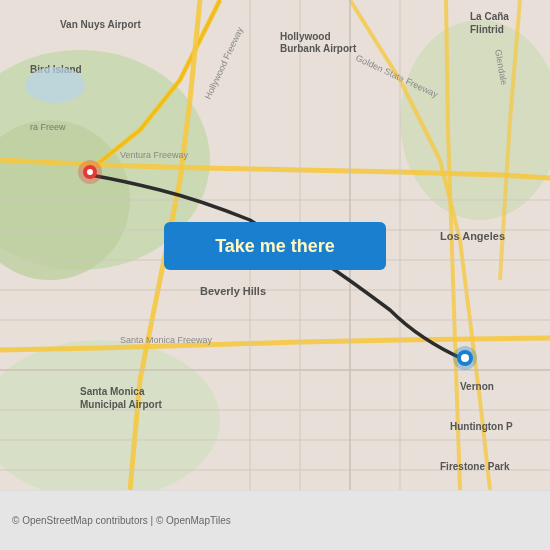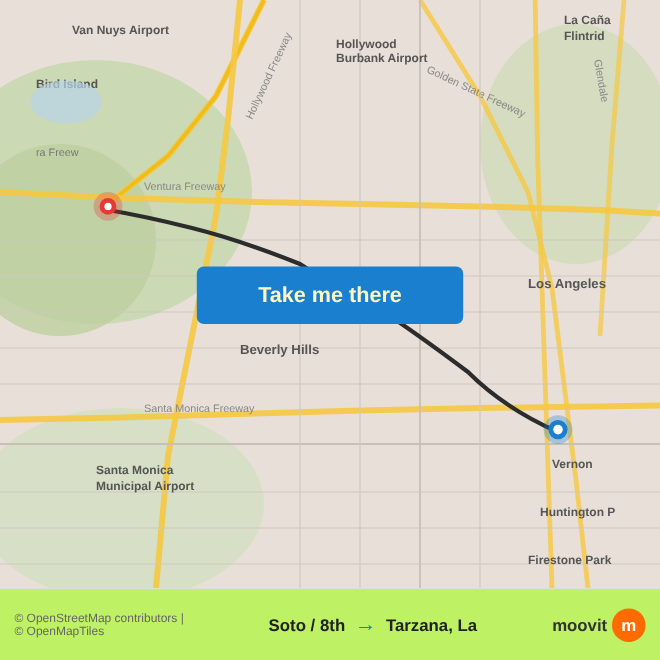--- a/index.html
+++ b/index.html
@@ -44,21 +44,21 @@
       display: flex;
       align-items: center;
       justify-content: center;
       z-index: 10;
     }
 
     
     #bottom-bar {
       width: 550px;
       height: 60px;
-      background-color: #bef264;
+      background-color: #e5e5e5;
       display: flex;
       align-items: center;
       padding: 0 12px;
       border-top: 1px solid #ddd;
     }
 
     #attribution {
       font-size: 10px;
       color: #666;
       flex: 1;
@@ -192,23 +192,14 @@
     <circle cx="465" cy="358" r="8" fill="#1a7fcf"></circle>
     <circle cx="465" cy="358" r="4" fill="white"></circle>
   </svg>
 
   <button id="take-me-there-btn">Take me there</button>
 </div>
 
 <div id="bottom-bar">
   <div id="attribution">© OpenStreetMap contributors | © OpenMapTiles</div>
 
-  <div id="route-info">
-    <span id="origin-label">Soto / 8th</span>
-    <span id="arrow-icon">→</span>
-    <span id="destination-label">Tarzana, La</span>
-  </div>
-
-  <div id="moovit-logo">
-    <span id="moovit-logo-text">moovit</span>
-    <div id="moovit-icon">m</div>
-  </div>
+
 </div>
 
 </body></html>

